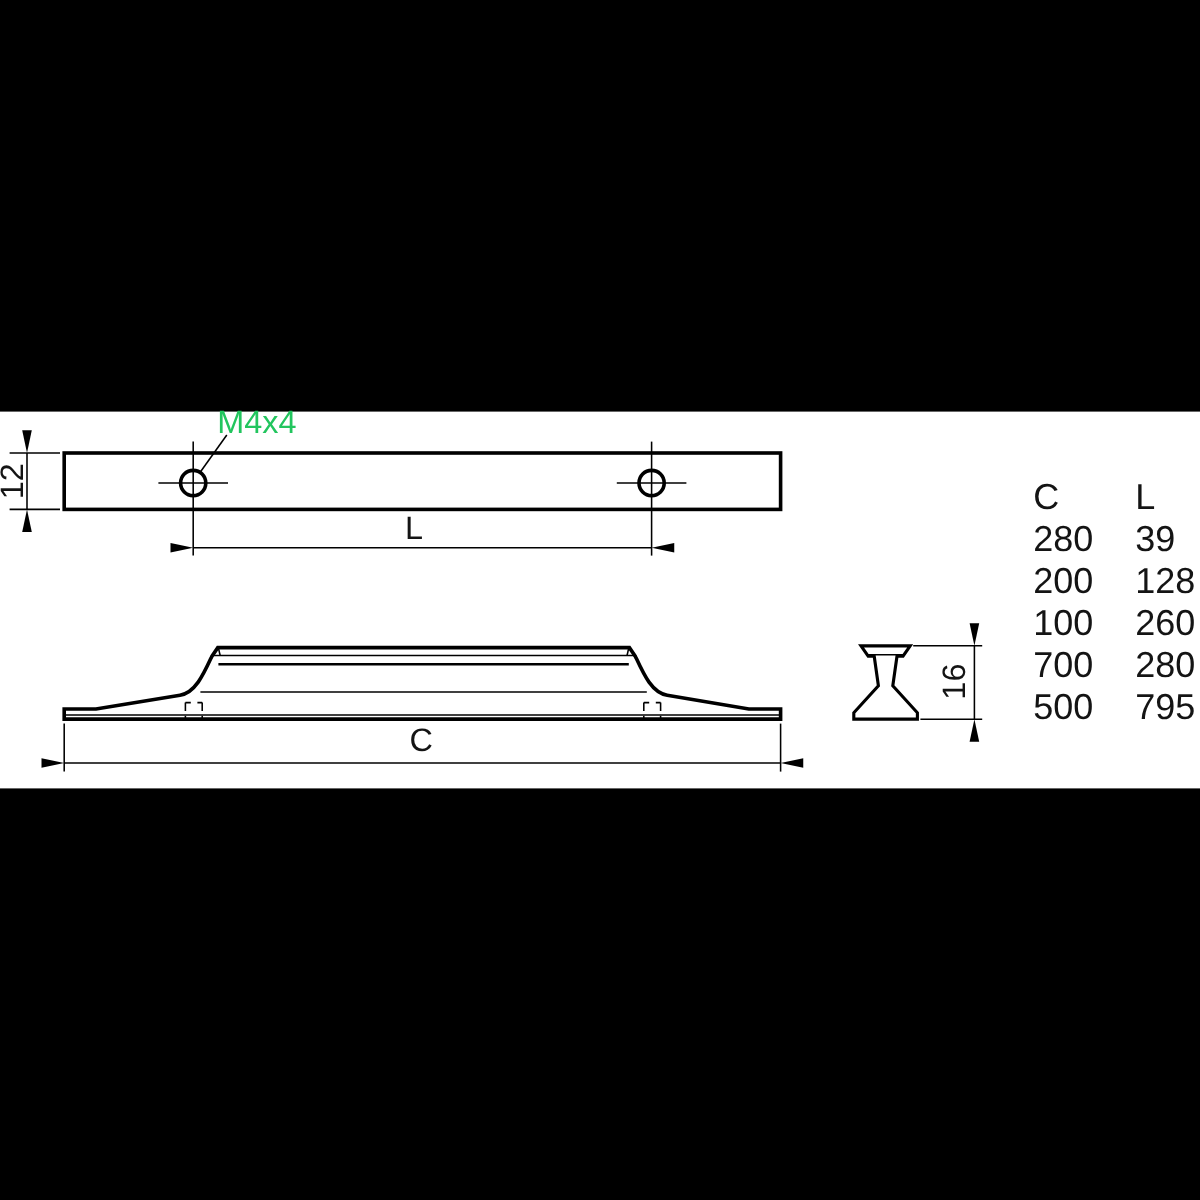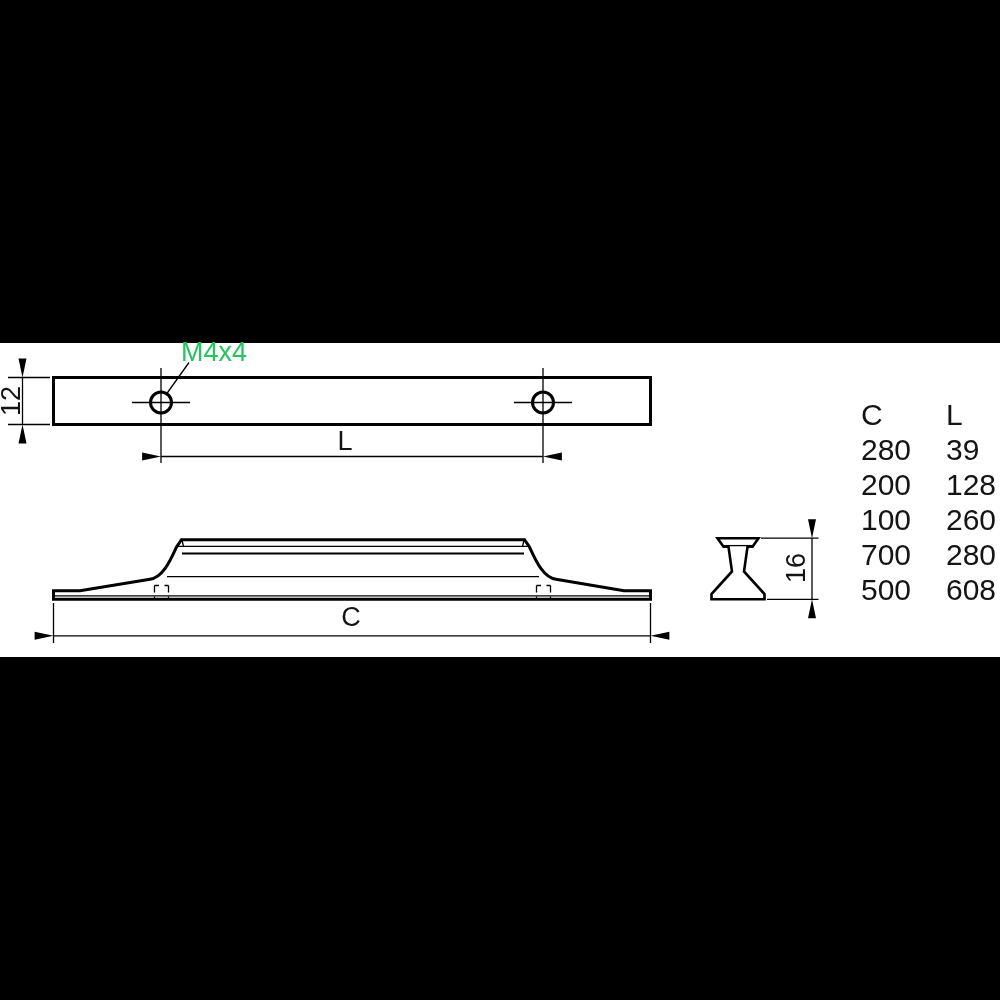--- a/index.html
+++ b/index.html
@@ -126,15 +126,15 @@
   <div>
     <span class="c">200</span><span class="l">128</span>
   </div>
   <div>
     <span class="c">100</span><span class="l">260</span>
   </div>
   <div>
     <span class="c">700</span><span class="l">280</span>
   </div>
   <div>
-    <span class="c">500</span><span class="l">608</span>
+    <span class="c">500</span><span class="l">795</span>
   </div>
 </div>
 
 </body></html>

